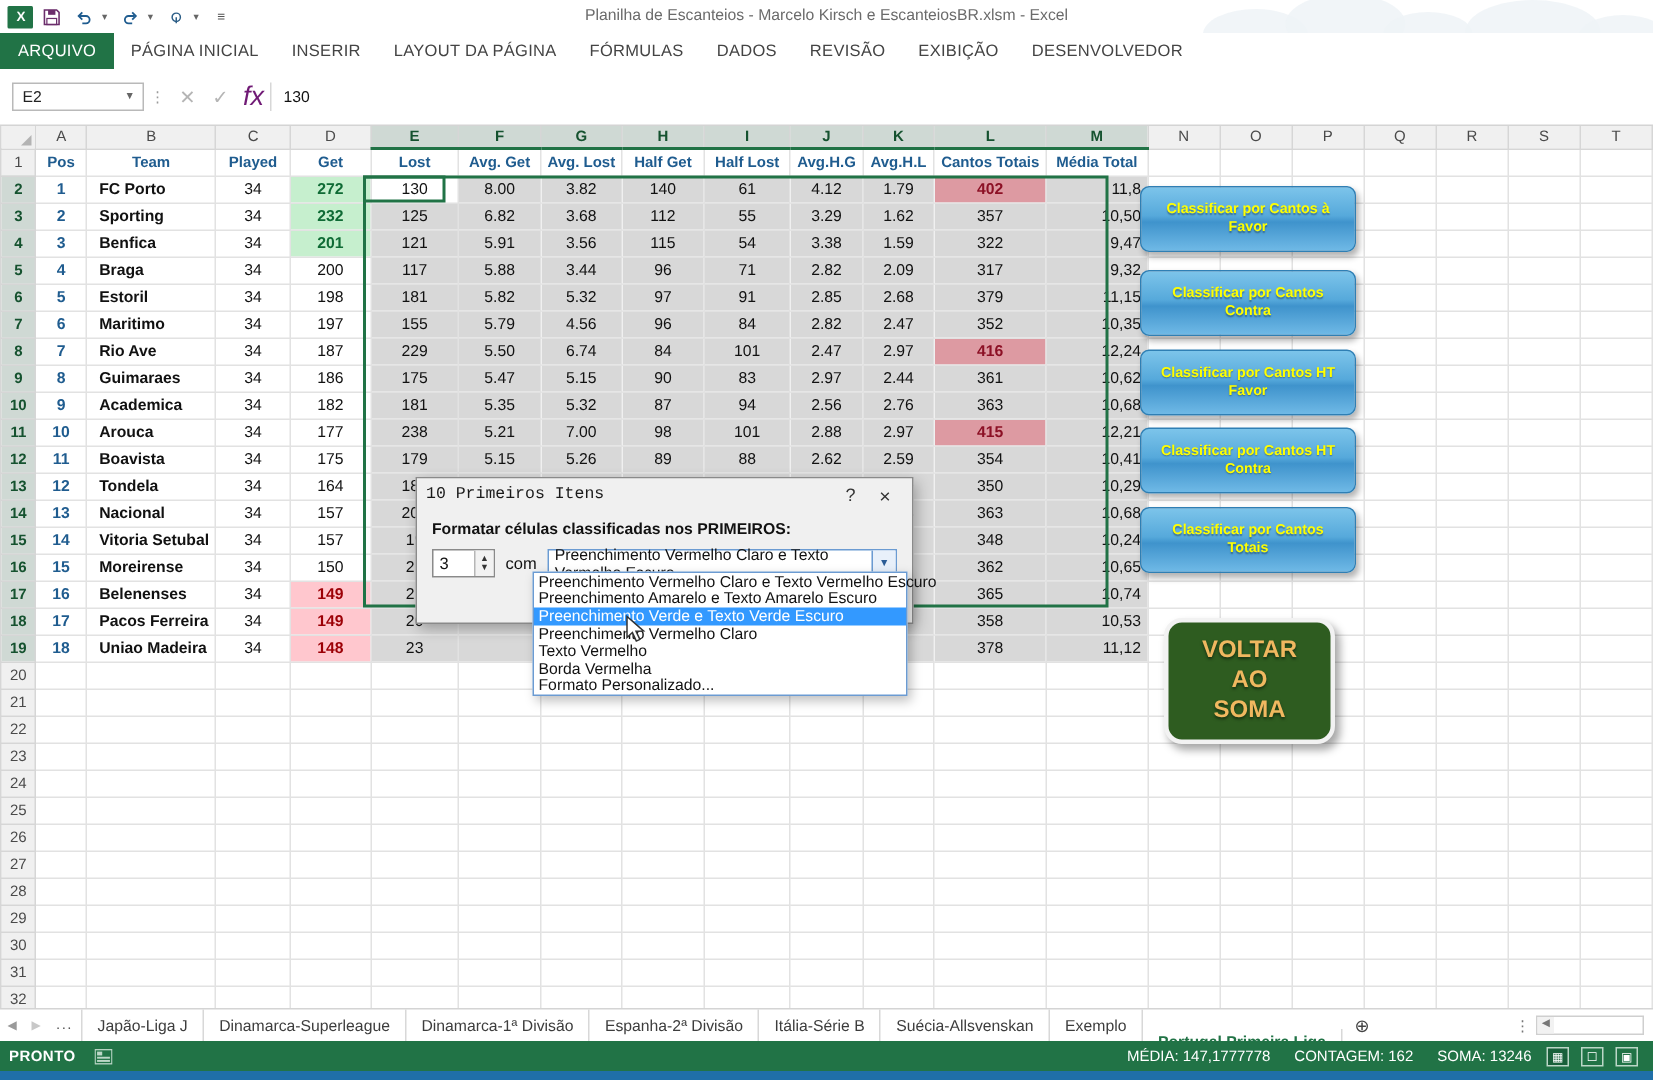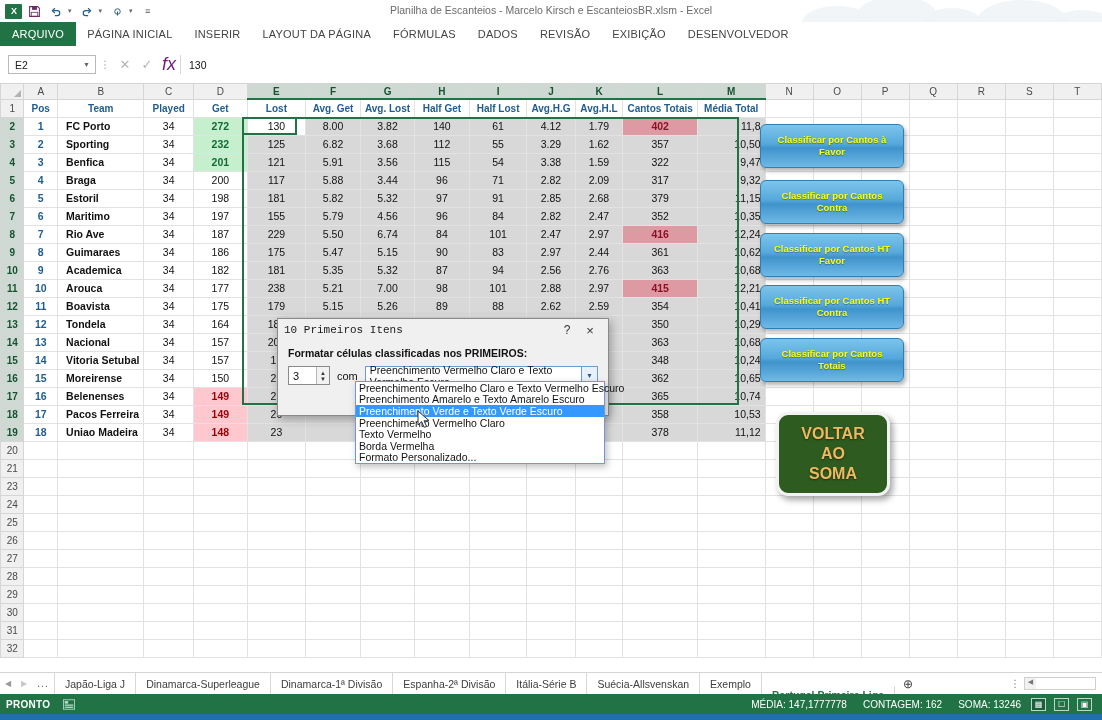--- a/index.html
+++ b/index.html
@@ -837,20 +837,43 @@
             <td class="cell"></td>
             <td class="cell"></td>
             <td class="cell"></td>
             <td class="cell"></td>
             <td class="cell"></td>
             <td class="cell"></td>
             <td class="cell"></td>
             <td class="cell"></td>
           </tr>
           <tr>
+            <td class="rowhdr">22</td>
+            <td class="cell"></td>
+            <td class="cell"></td>
+            <td class="cell"></td>
+            <td class="cell"></td>
+            <td class="cell"></td>
+            <td class="cell"></td>
+            <td class="cell"></td>
+            <td class="cell"></td>
+            <td class="cell"></td>
+            <td class="cell"></td>
+            <td class="cell"></td>
+            <td class="cell"></td>
+            <td class="cell"></td>
+            <td class="cell"></td>
+            <td class="cell"></td>
+            <td class="cell"></td>
+            <td class="cell"></td>
+            <td class="cell"></td>
+            <td class="cell"></td>
+            <td class="cell"></td>
+          </tr>
+          <tr>
             <td class="rowhdr">23</td>
             <td class="cell"></td>
             <td class="cell"></td>
             <td class="cell"></td>
             <td class="cell"></td>
             <td class="cell"></td>
             <td class="cell"></td>
             <td class="cell"></td>
             <td class="cell"></td>
             <td class="cell"></td>

